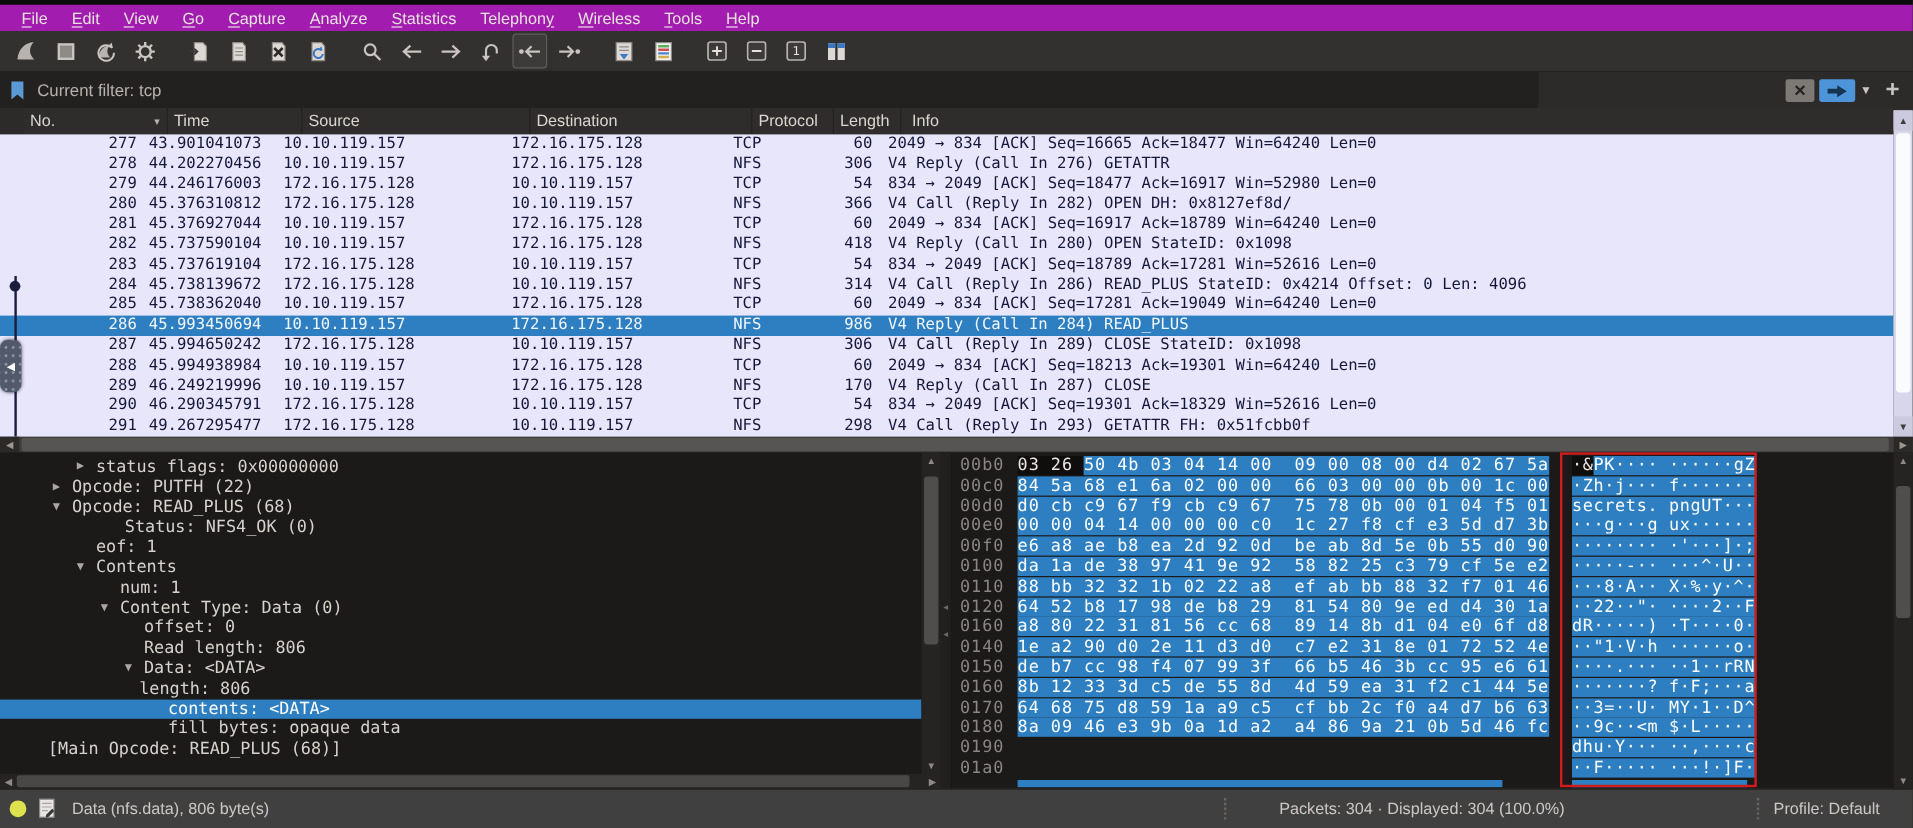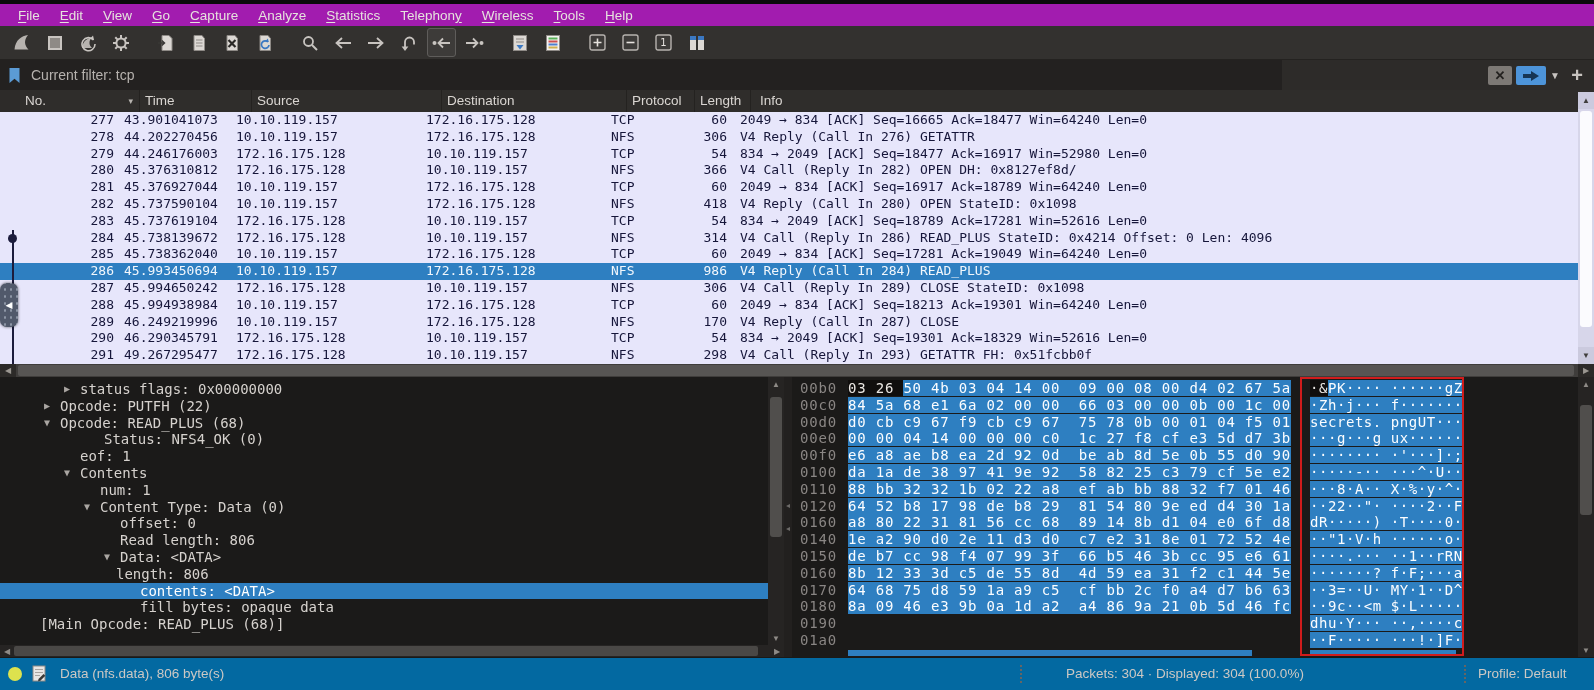--- a/index.html
+++ b/index.html
@@ -70,21 +70,21 @@
   #hex-offsets{left:800px;color:#8a8684;}
   #hex-bytes{left:848px;}
   #hex-ascii{left:1310px;}
   #hex-ascii .hxline{letter-spacing:0.55px;}
   .hsel{background:#2e7fc1;color:#fbfdff;}
   .hdark{background:#100e0d;color:#eae6e2;}
   .bluestrip{position:absolute;top:273px;height:6px;background:#2e7fc1;}
   #redbox{left:1300px;top:0px;width:160px;height:275px;border:2px solid #d01c1c;pointer-events:none;z-index:5;}
   #hex-vsb{left:1578px;top:0;width:16px;height:280px;background:#262423;}
   
-  #statusbar{top:657px;left:0;width:1594px;height:33px;background:#0369a1;border-top:1px solid #1a1918;color:#ccc8c4;font-size:13.5px;}
+  #statusbar{top:657px;left:0;width:1594px;height:33px;background:#404040;border-top:1px solid #1a1918;color:#ccc8c4;font-size:13.5px;}
   #expert-dot{left:8px;top:9px;width:14px;height:14px;border-radius:50%;}
   #comment-icon{left:32px;top:7px;}
   #status-left{left:60px;top:8px;}
   .vdots{top:7px;width:0;height:18px;border-left:2px dotted #676563;}
   #status-center{left:1066px;top:8px;}
   #status-right{left:1478px;top:8px;}
 </style>
 </head>
 <body>
 

